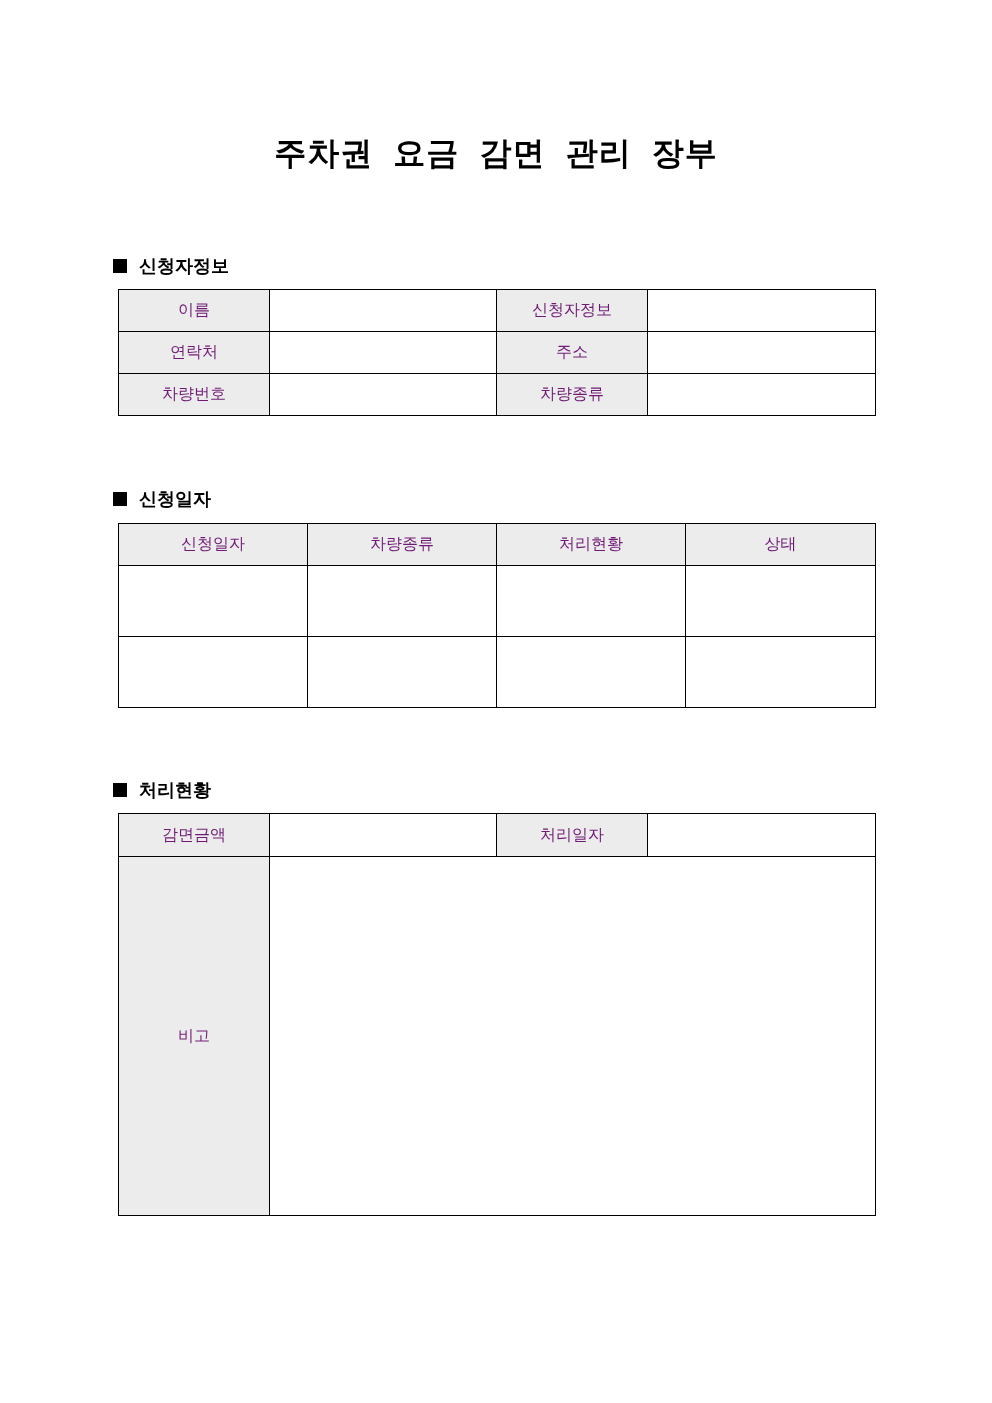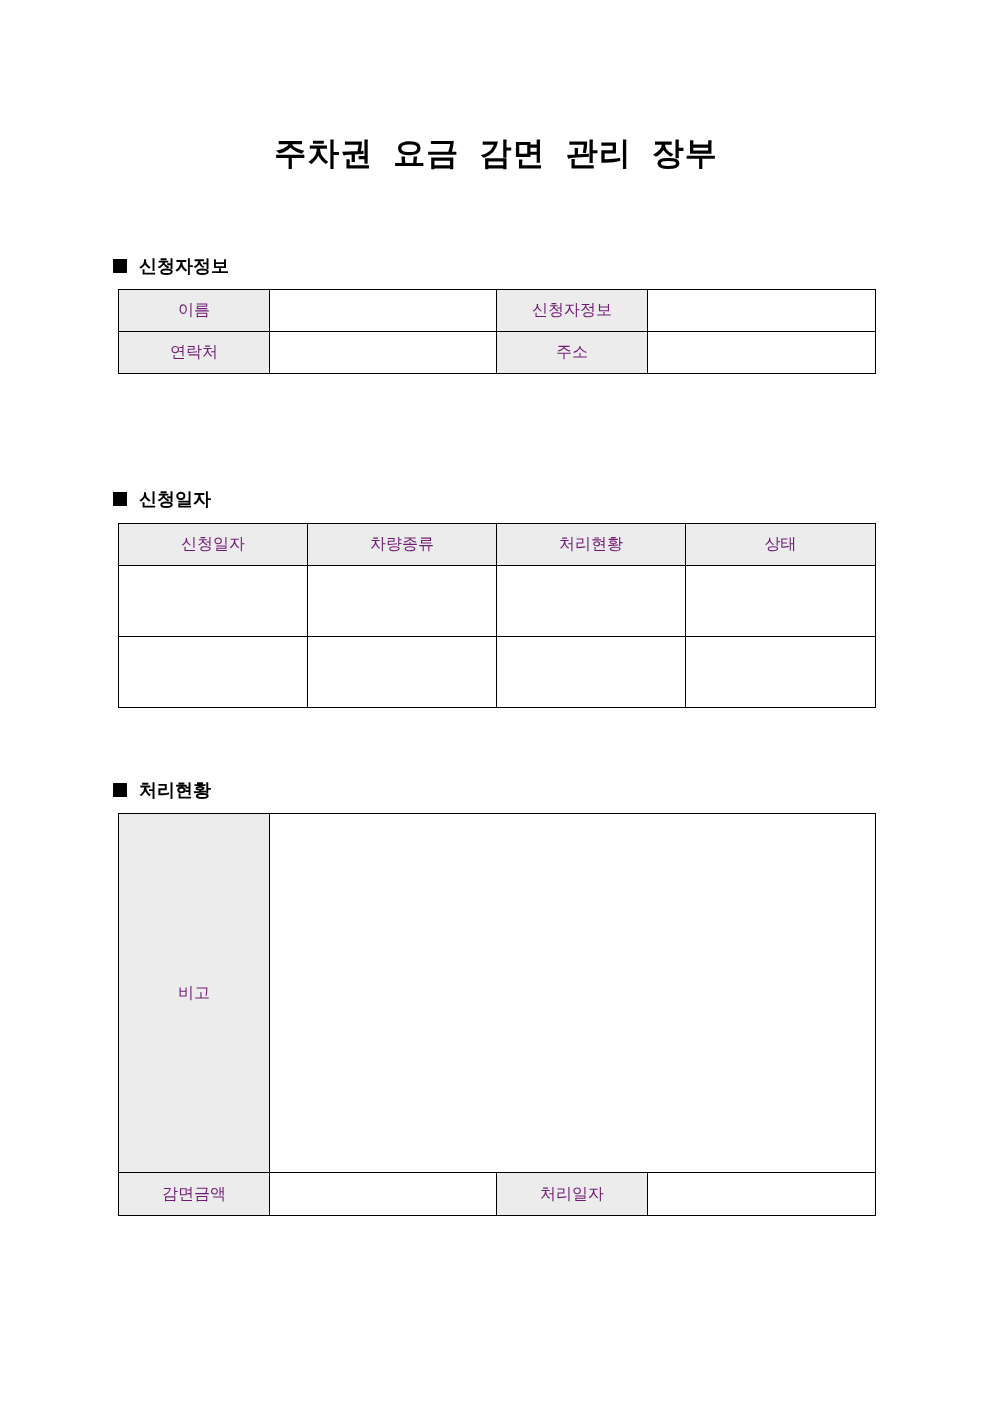--- a/index.html
+++ b/index.html
@@ -86,20 +86,26 @@
     <td class="value"></td>
     <td class="label">신청자정보</td>
     <td class="value"></td>
   </tr>
   <tr style="height:42px;">
     <td class="label">연락처</td>
     <td class="value"></td>
     <td class="label">주소</td>
     <td class="value"></td>
   </tr>
+  <tr style="height:42px;">
+    <td class="label">차량번호</td>
+    <td class="value"></td>
+    <td class="label">차량종류</td>
+    <td class="value"></td>
+  </tr>
 </tbody>
   </table>
 
 <div class="section-heading" style="top:487px;">
   <span class="bullet"></span>
   <span>신청일자</span>
 </div>
 
 <table class="form" style="top:523px; width:757px;">
   <colgroup>
@@ -136,24 +142,24 @@
 </div>
 
 <table class="form" style="top:813px; width:757px;">
   <colgroup>
     <col style="width:151px">
     <col style="width:227px">
     <col style="width:151px">
     <col style="width:228px">
   </colgroup>
   <tbody>
-      <tr style="height:359px;">
-    <td class="label">비고</td>
-    <td class="value" colspan="3"></td>
-  </tr>
-  <tr style="height:43px;">
+      <tr style="height:43px;">
     <td class="label">감면금액</td>
     <td class="value"></td>
     <td class="label">처리일자</td>
     <td class="value"></td>
   </tr>
+  <tr style="height:359px;">
+    <td class="label">비고</td>
+    <td class="value" colspan="3"></td>
+  </tr>
 </tbody>
   </table>
 
 </body></html>

